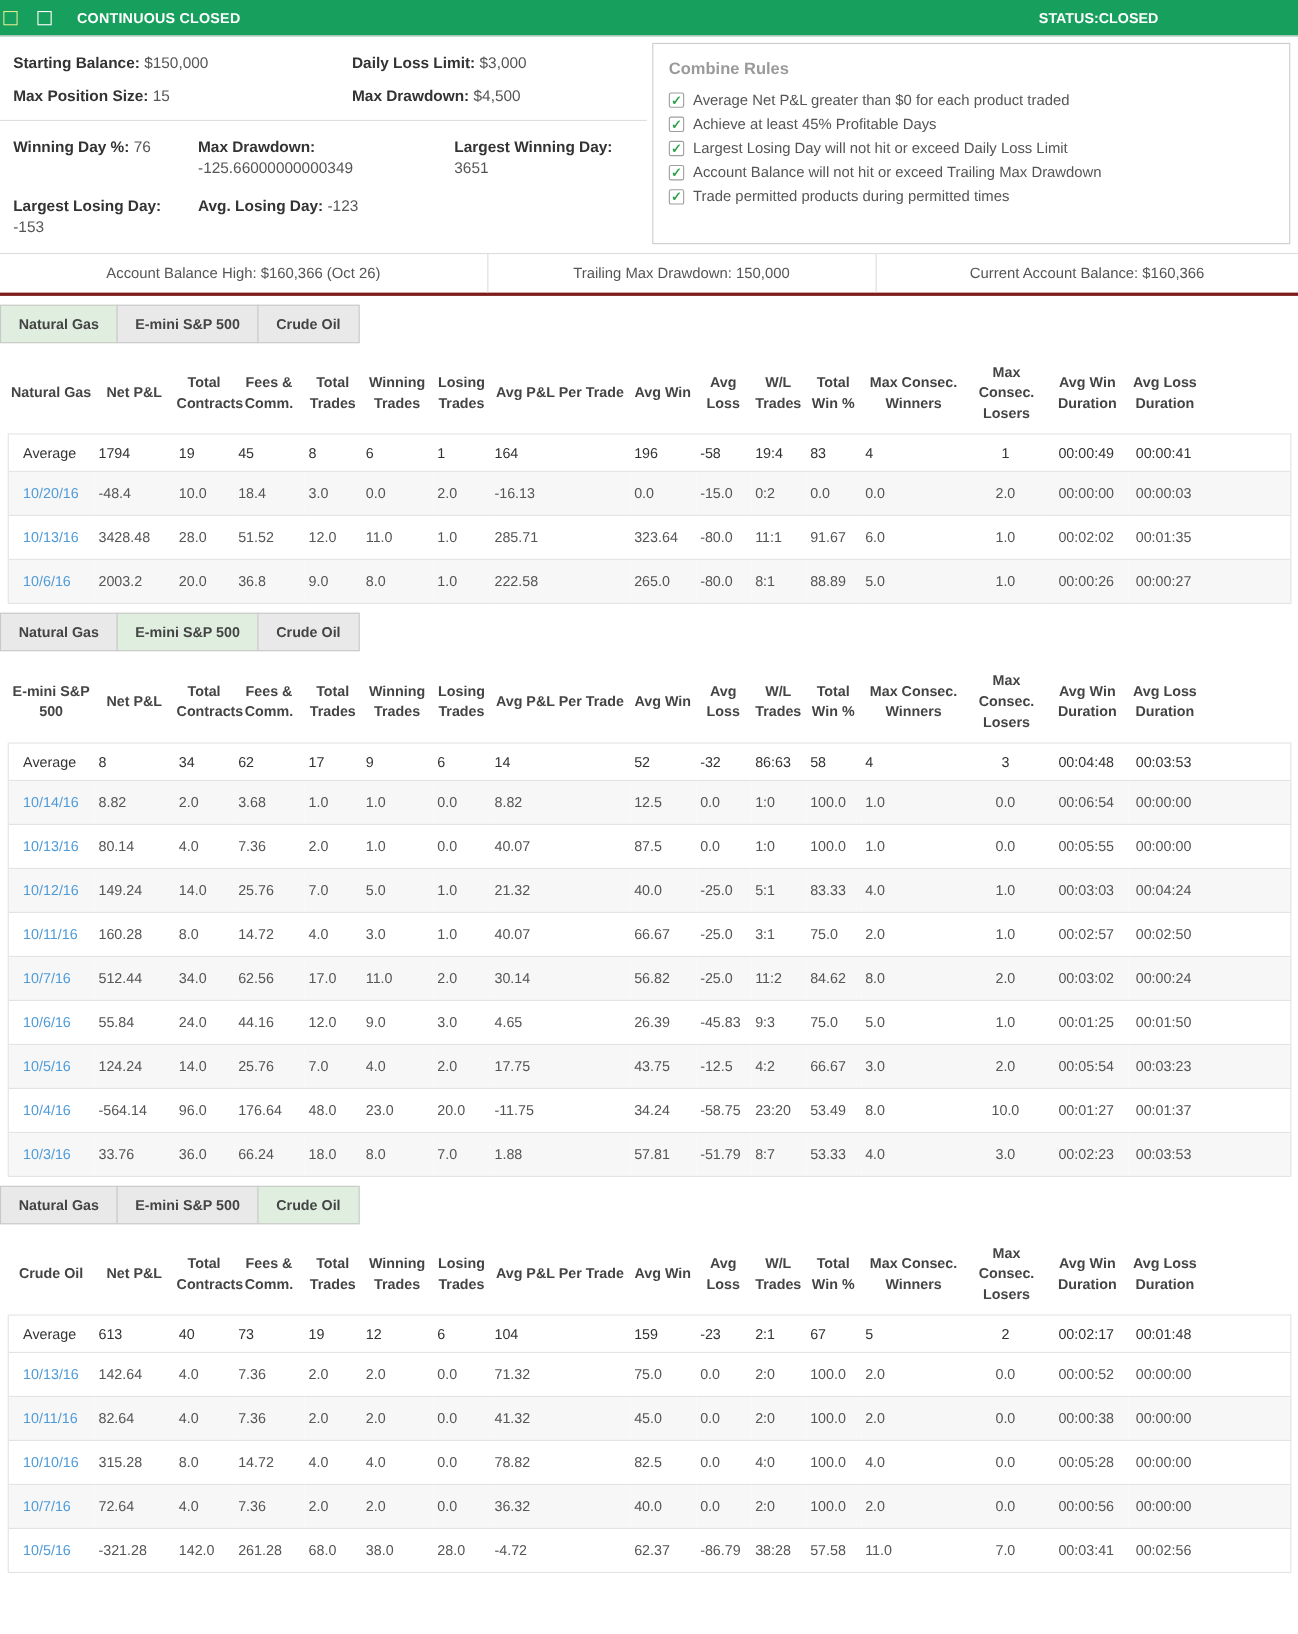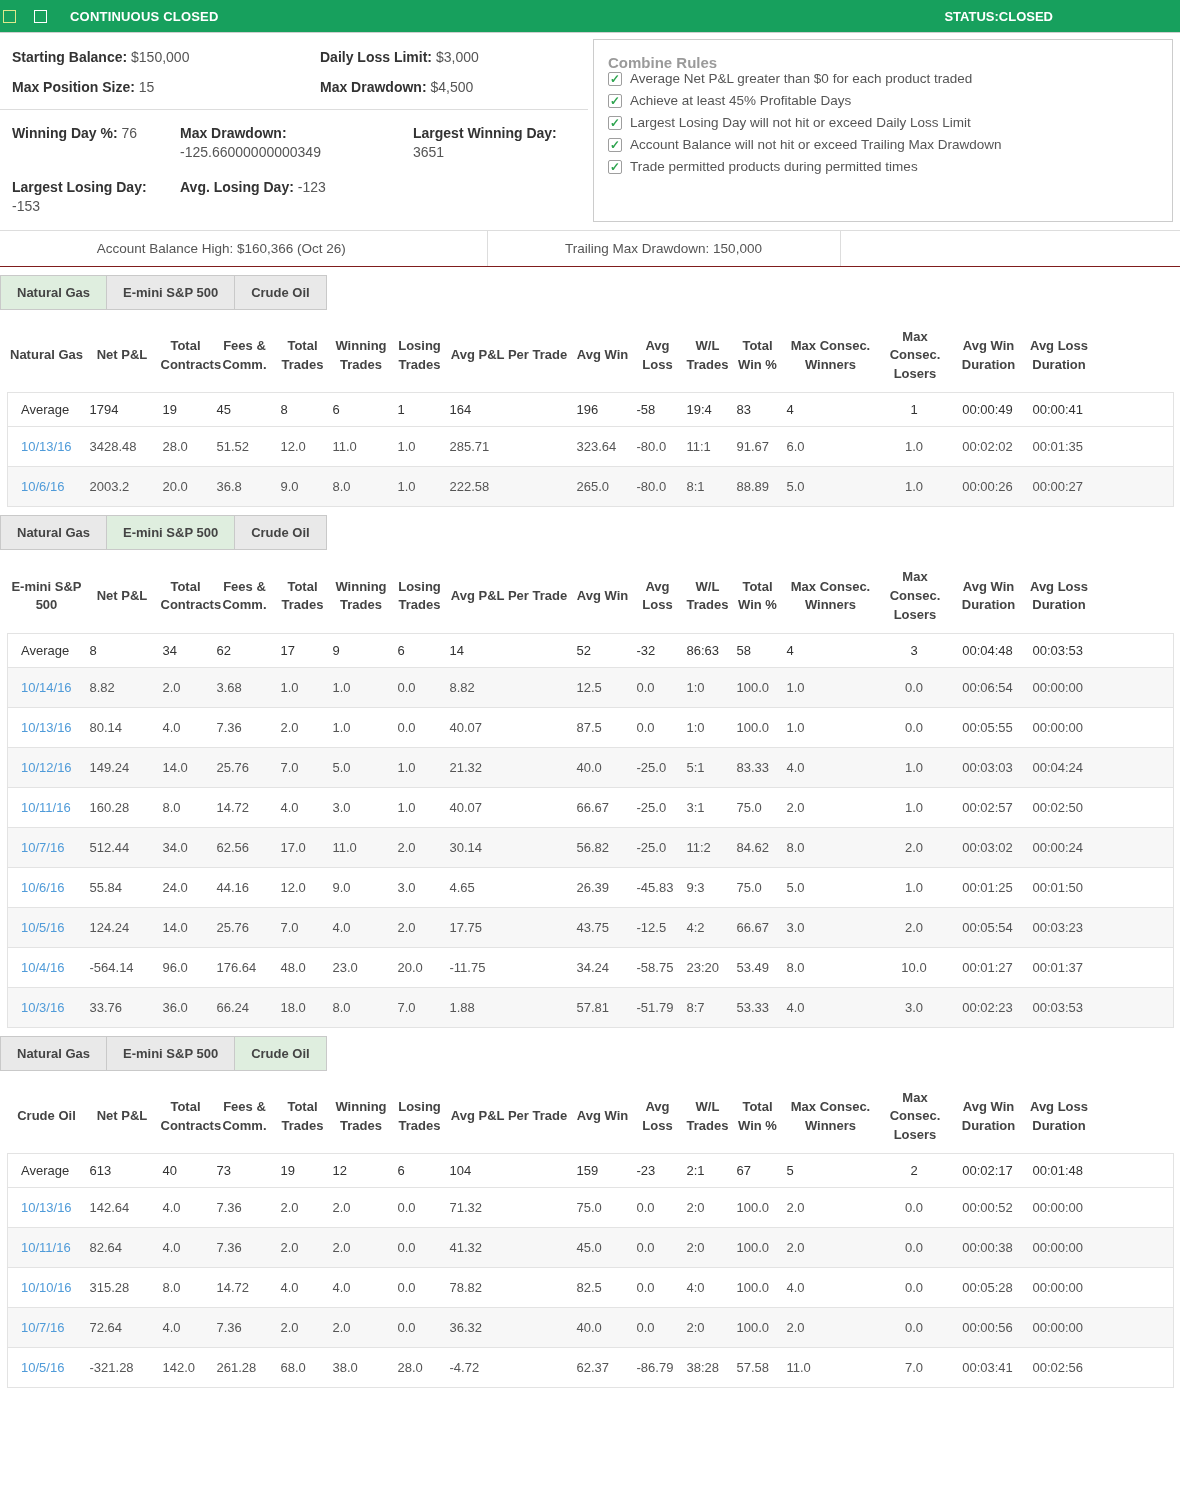--- a/index.html
+++ b/index.html
@@ -25,28 +25,28 @@
   .summary{display:flex;padding:6px 7px 8px 0;border-bottom:1px solid #ddd;}
   .summary-left{width:588px;flex:0 0 588px;padding-top:4px;}
   .params{display:grid;grid-template-columns:308px auto;row-gap:14px;padding:6px 0 14px 12px;font-size:14px;}
   .pair .lbl{font-weight:bold;color:var(--txt-dark);}
   .pair .val{color:var(--txt);}
   .statsgrid{
     display:grid;grid-template-columns:150px 215px 160px;column-gap:18px;row-gap:16px;
     border-top:1px solid #ddd;padding:14px 0 6px 12px;font-size:14px;line-height:1.35;
   }
   .rules-box{flex:1;border:1px solid #ccc;margin-left:5px;padding:14px 12px 10px 14px;}
-  .rules-title{color:#9a9a9a;font-size:15px;font-weight:bold;}
+  .rules-title{color:#9a9a9a;font-size:15px;font-weight:bold;margin-bottom:12px;}
   .rule{display:flex;align-items:center;margin-bottom:7px;font-size:13.5px;color:var(--txt);}
   .checkbox{
     flex:0 0 14px;width:14px;height:14px;border:1px solid #9e9e9e;border-radius:2px;background:#fff;
     color:var(--check);font-size:12px;font-weight:bold;line-height:12px;text-align:center;margin-right:8px;cursor:pointer;
   }
   
-  .balances{display:flex;border-bottom:1px solid #7f1d1d;font-size:13.5px;color:var(--txt);gap:44px;}
+  .balances{display:flex;border-bottom:3px solid #7f1d1d;font-size:13.5px;color:var(--txt);}
   .bal{padding:10px 4px;text-align:center;}
   .bal:nth-child(1){width:37.5%;}
   .bal:nth-child(2){width:30%;border-left:1px solid #ddd;border-right:1px solid #ddd;}
   .bal:nth-child(3){width:32.5%;}
   
   .tabs{display:flex;margin:8px 0 0 0;}
   .tab{
     border:1px solid #c9c9c9;background:#e9e9e9;padding:9px 16px;font-size:13px;font-weight:bold;
     color:#444;margin-left:-1px;cursor:pointer;
   }
@@ -124,20 +124,21 @@
           <span class="checkbox">✓</span>
           <span>Trade permitted products during permitted times</span>
         </div>
       </div>
   </div>
 </div>
 
 <div class="balances" id="balances">
     <div class="bal">Account Balance High: $160,366 (Oct 26)</div>
     <div class="bal">Trailing Max Drawdown: 150,000</div>
+    <div class="bal">Current Account Balance: $160,366</div>
   </div>
 
 <div id="sections">
     <div class="section">
       <div class="tabs">
         <div class="tab active">Natural Gas</div>
         <div class="tab">E-mini S&amp;P 500</div>
         <div class="tab">Crude Oil</div>
       </div>
       <table class="dtable">
@@ -191,20 +192,38 @@
             <td>164</td>
             <td>196</td>
             <td>-58</td>
             <td>19:4</td>
             <td>83</td>
             <td>4</td>
             <td>1</td>
             <td>00:00:49</td>
             <td>00:00:41</td>
           </tr>
+          <tr class="striped">
+            <td class="date">10/20/16</td>
+            <td>-48.4</td>
+            <td>10.0</td>
+            <td>18.4</td>
+            <td>3.0</td>
+            <td>0.0</td>
+            <td>2.0</td>
+            <td>-16.13</td>
+            <td>0.0</td>
+            <td>-15.0</td>
+            <td>0:2</td>
+            <td>0.0</td>
+            <td>0.0</td>
+            <td>2.0</td>
+            <td>00:00:00</td>
+            <td>00:00:03</td>
+          </tr>
           <tr>
             <td class="date">10/13/16</td>
             <td>3428.48</td>
             <td>28.0</td>
             <td>51.52</td>
             <td>12.0</td>
             <td>11.0</td>
             <td>1.0</td>
             <td>285.71</td>
             <td>323.64</td>

